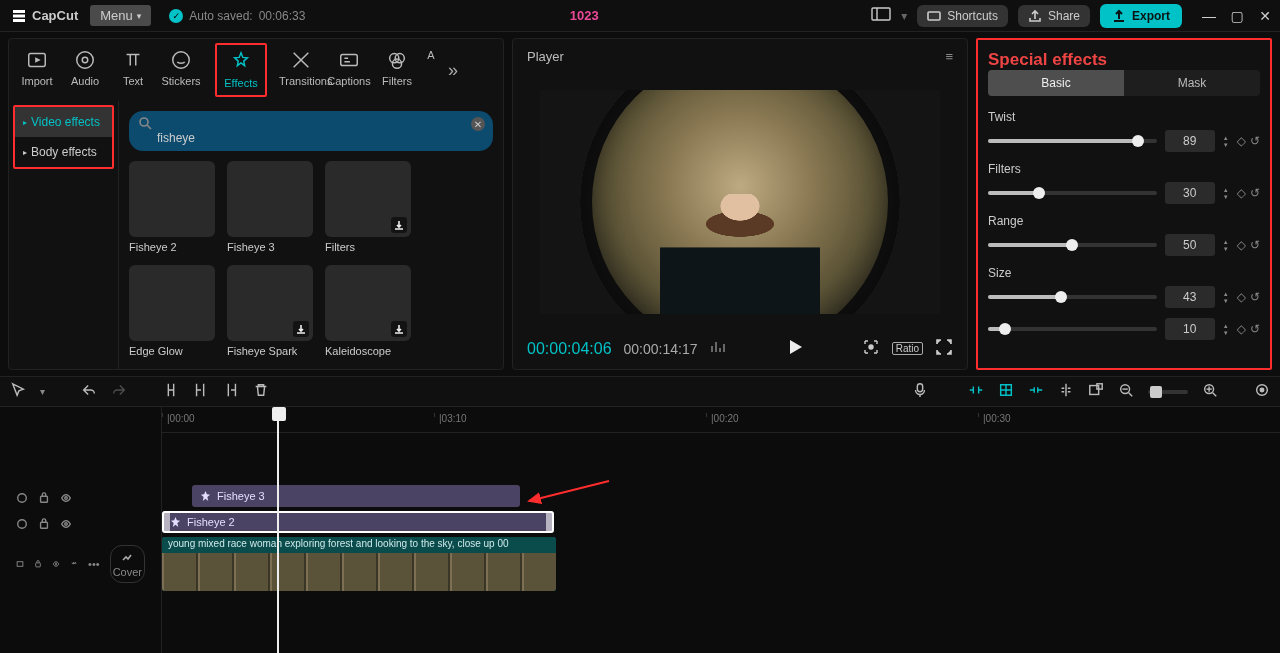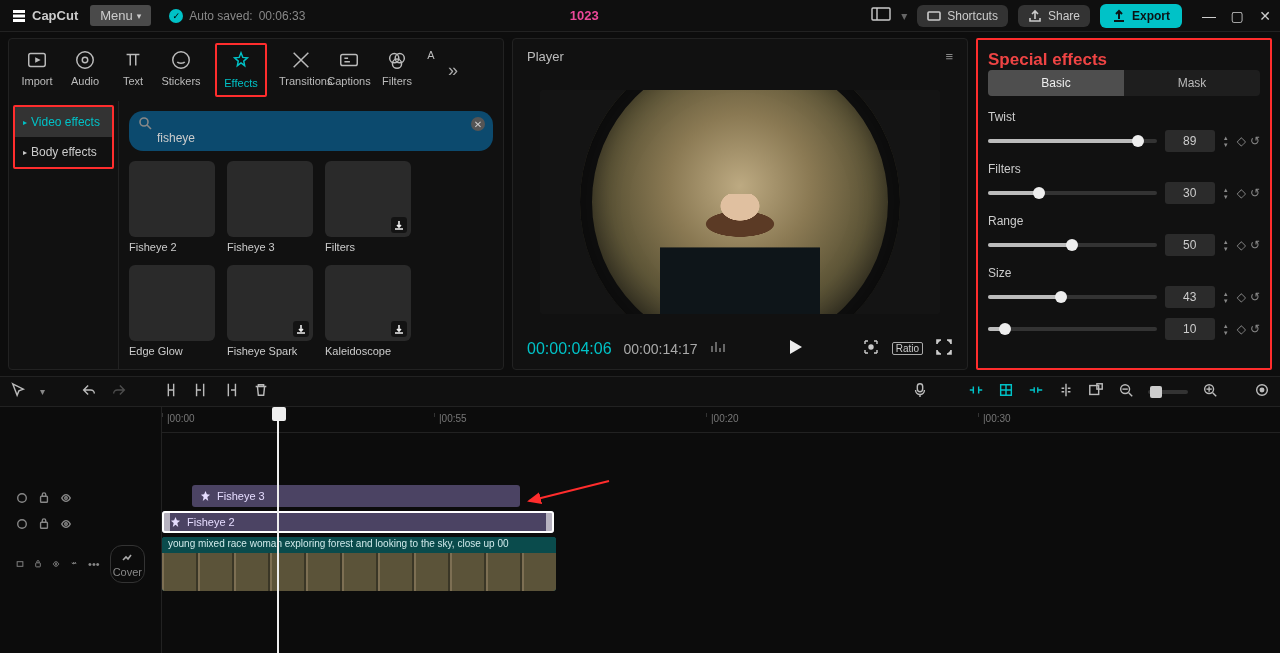--- a/index.html
+++ b/index.html
@@ -553,21 +553,21 @@
         <svg viewBox="0 0 14 14">
             <path d="M3 10l3-3 2 2 3-4"></path>
           </svg>
         <span>Cover</span>
       </div>
     </div>
   </div>
   <div class="tracks" id="tracks">
     <div class="ruler" id="ruler">
         <div class="tick" style="left: 0px;">|00:00</div>
-        <div class="tick" style="left: 272px;">|00:55</div>
+        <div class="tick" style="left: 272px;">|03:10</div>
         <div class="tick" style="left: 544px;">|00:20</div>
         <div class="tick" style="left: 816px;">|00:30</div>
       </div>
 
     <svg class="arrow" style="left:362px;top:70px" width="90" height="30">
         <defs>
           <marker id="ah" markerWidth="8" markerHeight="8" refX="6" refY="3" orient="auto">
             <polygon points="0,0 7,3 0,6" fill="#ff2d2d"></polygon>
           </marker>
         </defs>

